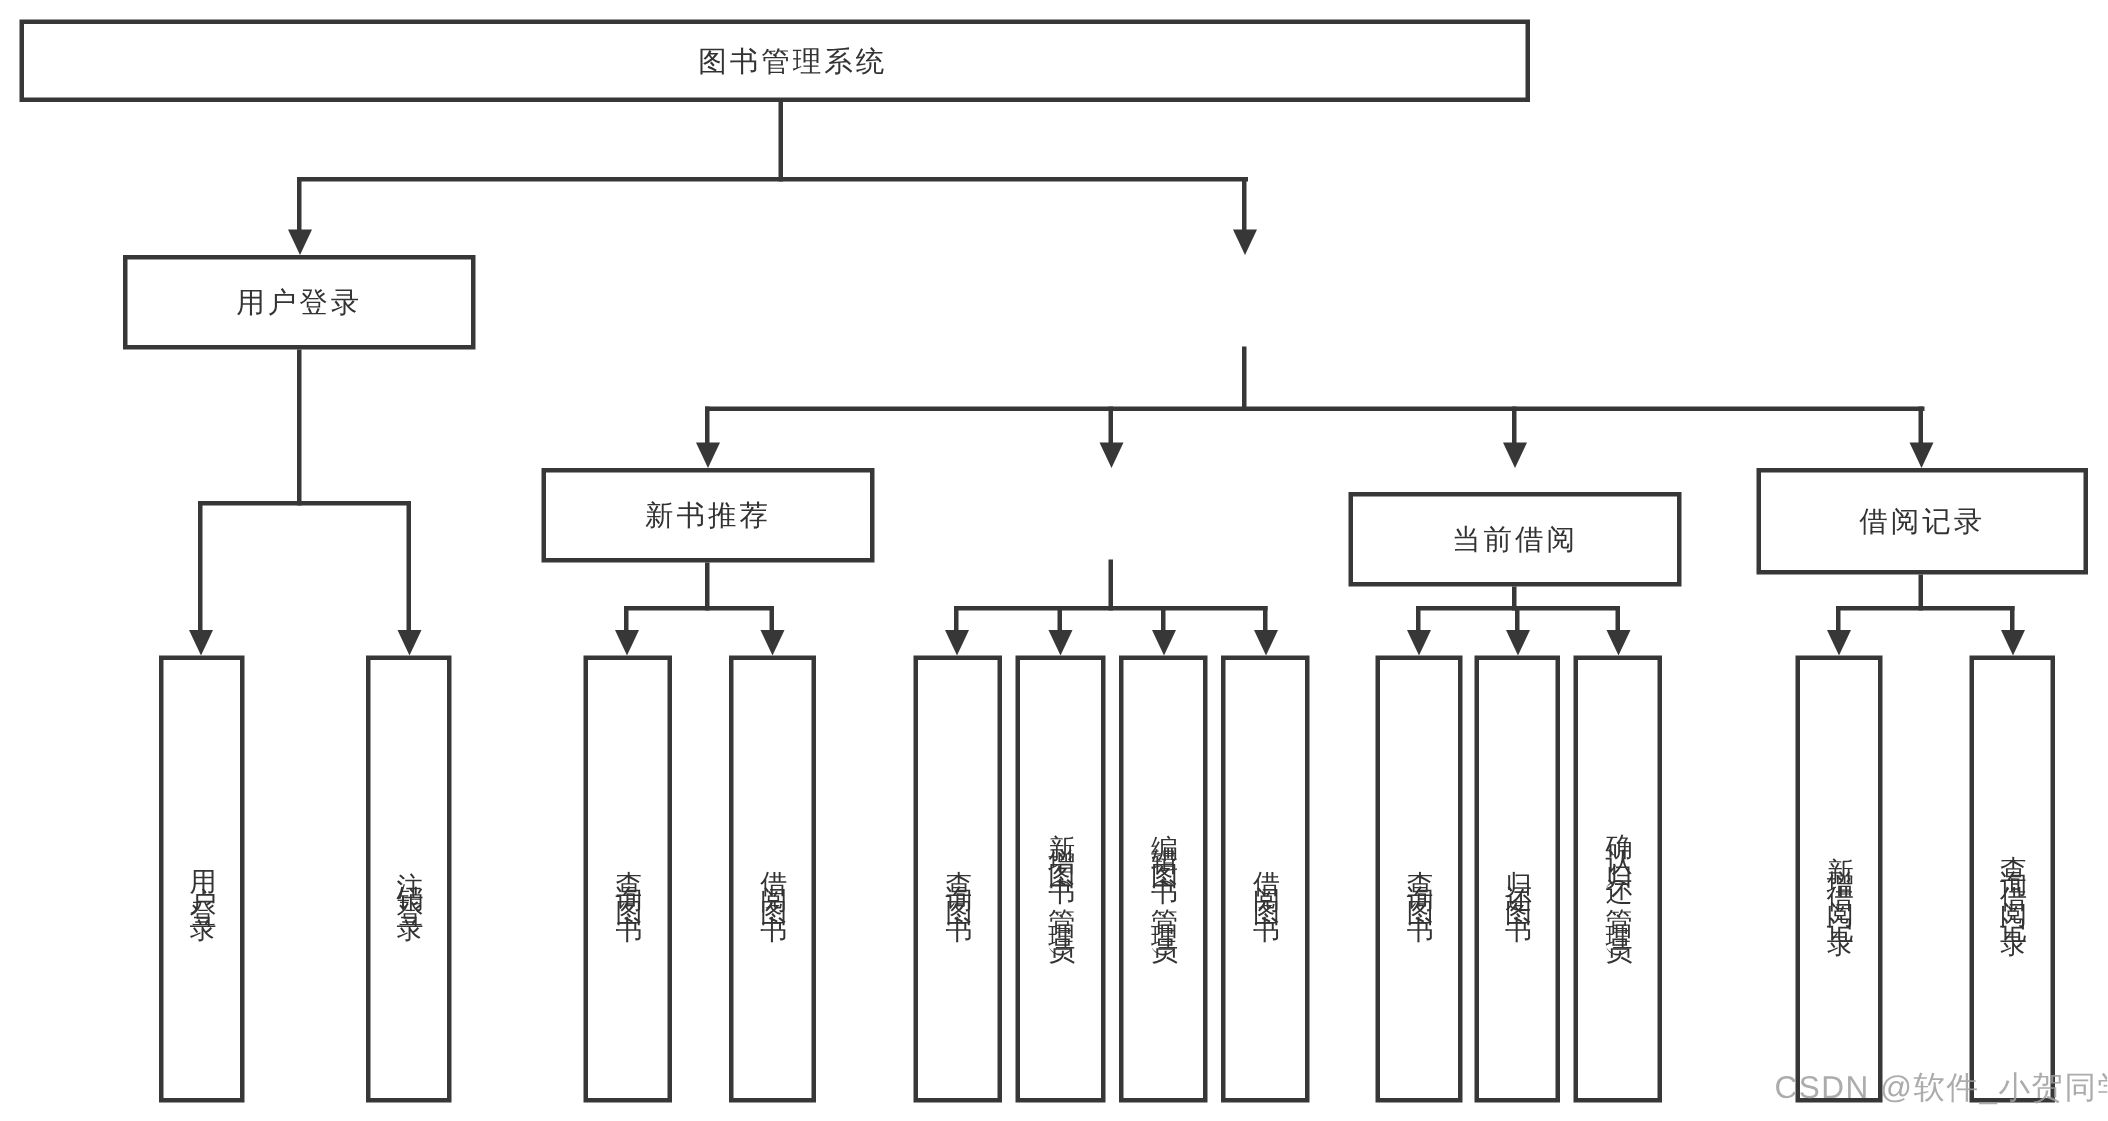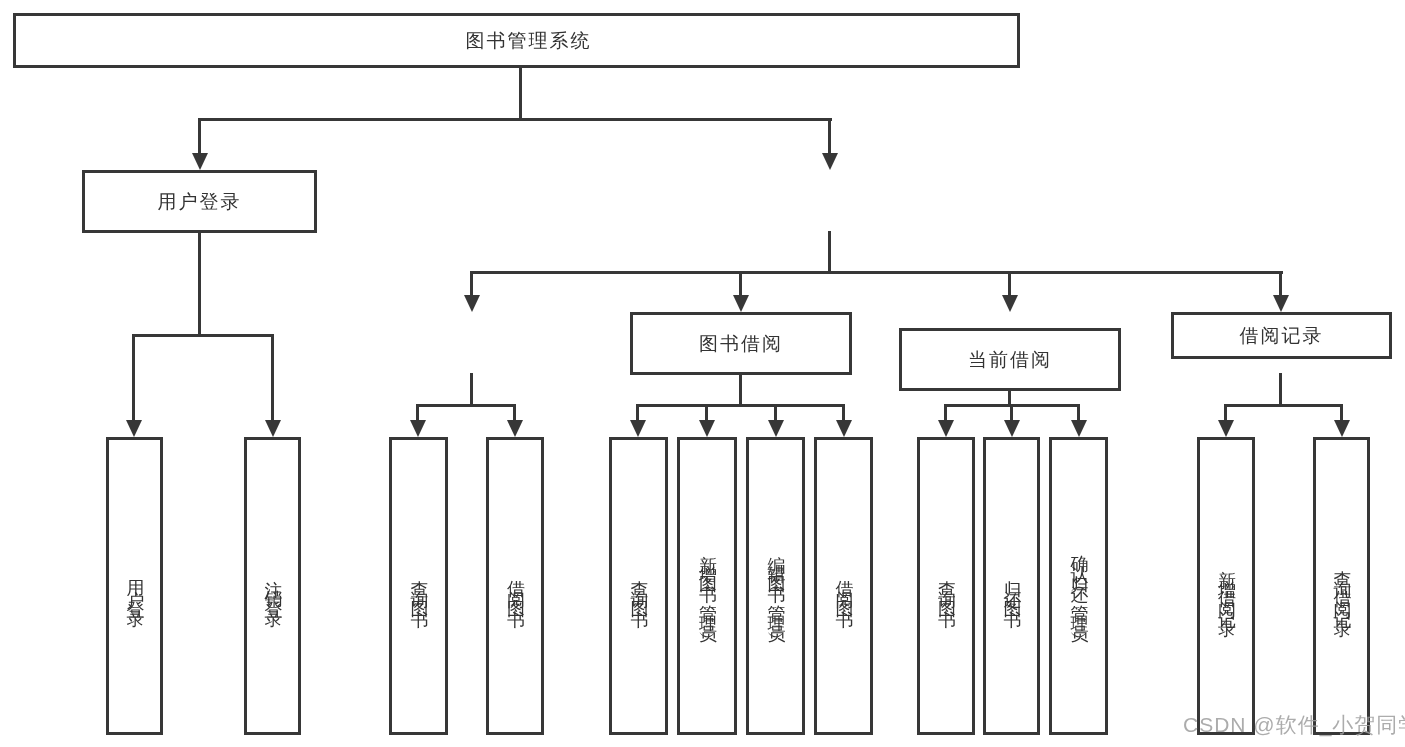--- a/index.html
+++ b/index.html
@@ -133,23 +133,23 @@
   <div class="hline" style="left:1224px;top:404px;width:119px;"></div>
   <div class="vline" style="left:1224px;top:404px;height:22px;"></div>
   <div class="arrow" style="left:1218px;top:420px;"></div>
   <div class="vline" style="left:1340px;top:404px;height:22px;"></div>
   <div class="arrow" style="left:1334px;top:420px;"></div>
 
   <div class="hbox" style="left:13px;top:13px;width:1007px;height:55px;padding-left:24px;">图书管理系统</div>
 
   <div class="hbox" style="left:82px;top:170px;width:235px;height:63px;">用户登录</div>
 
-  <div class="hbox" style="left:630px;top:312px;width:222px;height:63px;">图书借阅</div>
+  <div class="hbox" style="left:361px;top:312px;width:222px;height:63px;">新书推荐</div>
   <div class="hbox" style="left:899px;top:328px;width:222px;height:63px;">当前借阅</div>
-  <div class="hbox" style="left:1171px;top:312px;width:221px;height:47px;">借阅记录</div>
+  <div class="hbox" style="left:1171px;top:312px;width:221px;height:71px;">借阅记录</div>
 
   <div class="vbox" style="left:106px;top:437px;width:57px;">
     <span class="vtext">用户登录</span>
   </div>
   <div class="vbox" style="left:244px;top:437px;width:57px;">
     <span class="vtext">注销登录</span>
   </div>
 
   <div class="vbox" style="left:389px;top:437px;width:59px;">
     <span class="vtext">查询图书</span>

